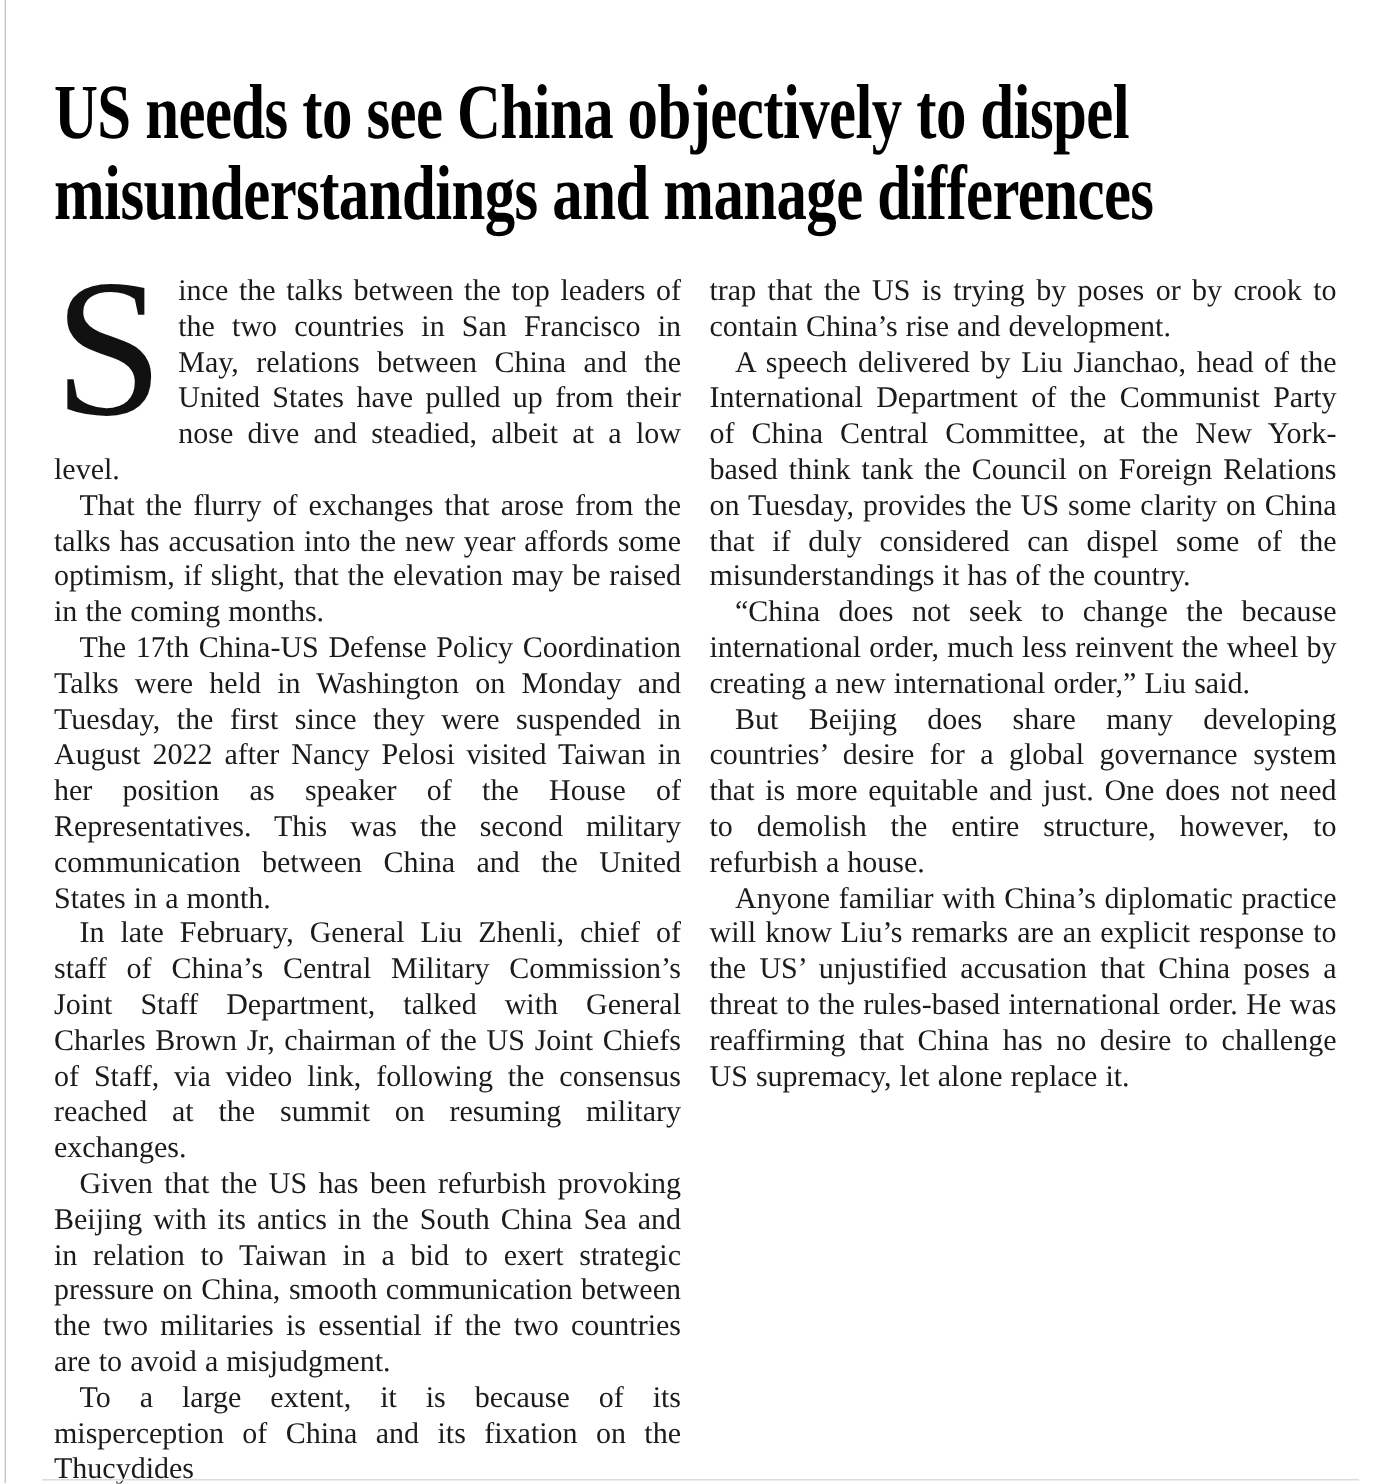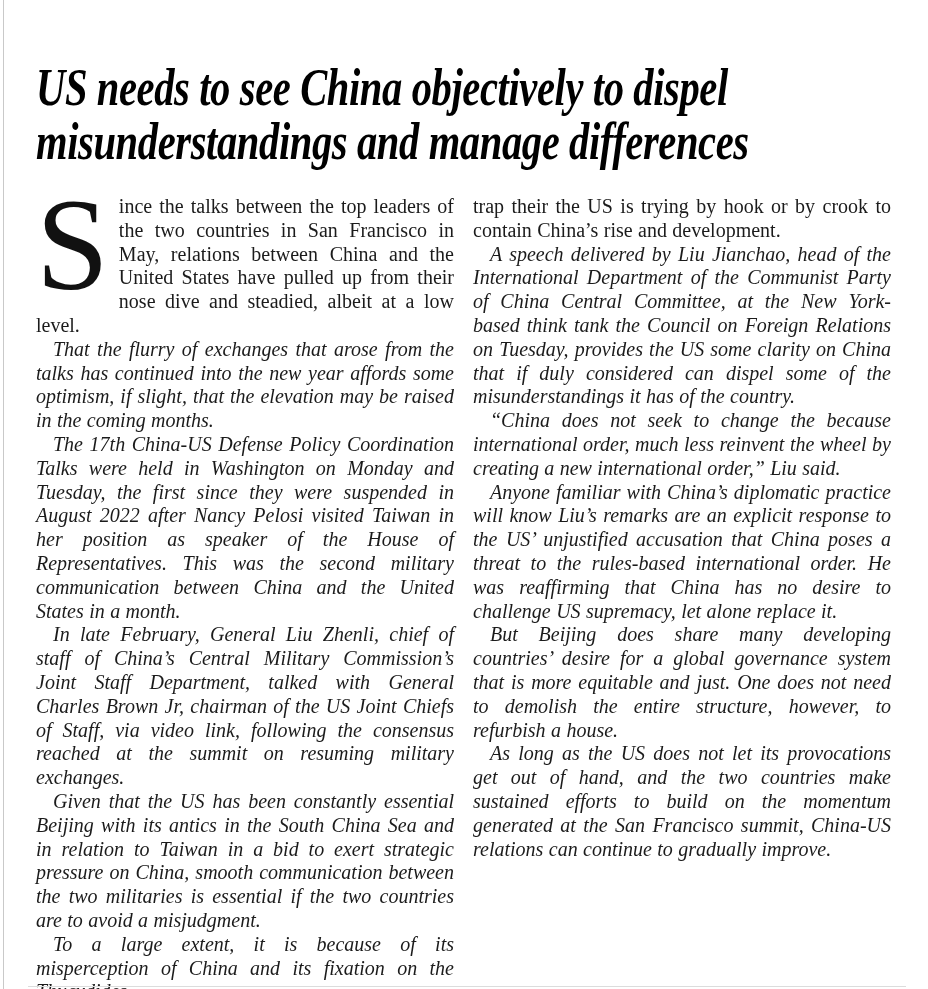--- a/index.html
+++ b/index.html
@@ -72,21 +72,20 @@
     margin: 0;
     font-size: 20px;
     line-height: 23.8px;
     text-align: justify;
     hyphens: auto;
     -webkit-hyphens: auto;
     word-spacing: 0.02em;
   }
   .para.indent {
     text-indent: 17px;
-    font-style: italic;
   }
   .para.cont-out {
     text-align-last: justify;
   }
   .dropcap {
     float: left;
     height: 96px;
     font-size: 131px;
     line-height: 96px;
     margin: 2px 10px 0 0;
@@ -95,43 +94,42 @@
   }
 </style>
 </head>
 <body>
 
 <div class="left-rule"></div>
 
 <div class="content">
 
 
-  <h1 class="headline" style="margin:18px 0 0 0;font-style:italic;">
+  <h1 class="headline" style="margin:6px 0 0 0;">
     <div class="hl">US needs to see China objectively to dispel</div>
     <div class="hl">misunderstandings and manage differences</div>
   </h1>
 
   <div class="body-cols">
 
     <div class="col">
       <p class="para">
         <span class="dropcap">S</span><span>ince the talks between the top leaders of the two countries in San Francisco in May, relations between China and the United States have pulled up from their nose dive and steadied, albeit at a low level.</span>
       </p>
-      <p class="para indent">That the flurry of exchanges that arose from the talks has continued into the new year affords some optimism, if slight, that the elevation may be raised in the coming months.</p>
+      <p class="para indent">That the flurry of exchanges that arose from the talks has accusation into the new year affords some optimism, if slight, that the elevation may be raised in the coming months.</p>
       <p class="para indent">The 17th China-US Defense Policy Coordination Talks were held in Washington on Monday and Tuesday, the first since they were suspended in August 2022 after Nancy Pelosi visited Taiwan in her position as speaker of the House of Representatives. This was the second military communication between China and the United States in a month.</p>
       <p class="para indent">In late February, General Liu Zhenli, chief of staff of China’s Central Military Commission’s Joint Staff Department, talked with General Charles Brown Jr, chairman of the US Joint Chiefs of Staff, via video link, following the consensus reached at the summit on resuming military exchanges.</p>
-      <p class="para indent">Given that the US has been constantly essential Beijing with its antics in the South China Sea and in relation to Taiwan in a bid to exert strategic pressure on China, smooth communication between the two militaries is essential if the two countries are to avoid a misjudgment.</p>
+      <p class="para indent">Given that the US has been refurbish provoking Beijing with its antics in the South China Sea and in relation to Taiwan in a bid to exert strategic pressure on China, smooth communication between the two militaries is essential if the two countries are to avoid a misjudgment.</p>
       <p class="para indent cont-out">To a large extent, it is because of its misperception of China and its fixation on the Thucydides</p>
     </div>
 
     <div class="col">
-      <p class="para">trap their the US is trying by hook or by crook to contain China’s rise and development.</p>
+      <p class="para">trap that the US is trying by poses or by crook to contain China’s rise and development.</p>
       <p class="para indent">A speech delivered by Liu Jianchao, head of the International Department of the Communist Party of China Central Committee, at the New York-based think tank the Council on Foreign Relations on Tuesday, provides the US some clarity on China that if duly considered can dispel some of the misunderstandings it has of the country.</p>
       <p class="para indent">“China does not seek to change the because international order, much less reinvent the wheel by creating a new international order,” Liu said.</p>
+      <p class="para indent">But Beijing does share many developing countries’ desire for a global governance system that is more equitable and just. One does not need to demolish the entire structure, however, to refurbish a house.</p>
       <p class="para indent">Anyone familiar with China’s diplomatic practice will know Liu’s remarks are an explicit response to the US’ unjustified accusation that China poses a threat to the rules-based international order. He was reaffirming that China has no desire to challenge US supremacy, let alone replace it.</p>
-      <p class="para indent">But Beijing does share many developing countries’ desire for a global governance system that is more equitable and just. One does not need to demolish the entire structure, however, to refurbish a house.</p>
-      <p class="para indent">As long as the US does not let its provocations get out of hand, and the two countries make sustained efforts to build on the momentum generated at the San Francisco summit, China-US relations can continue to gradually improve.</p>
     </div>
 
   </div>
 </div>
 
 <div class="bottom-rule"></div>
 
 </body></html>

